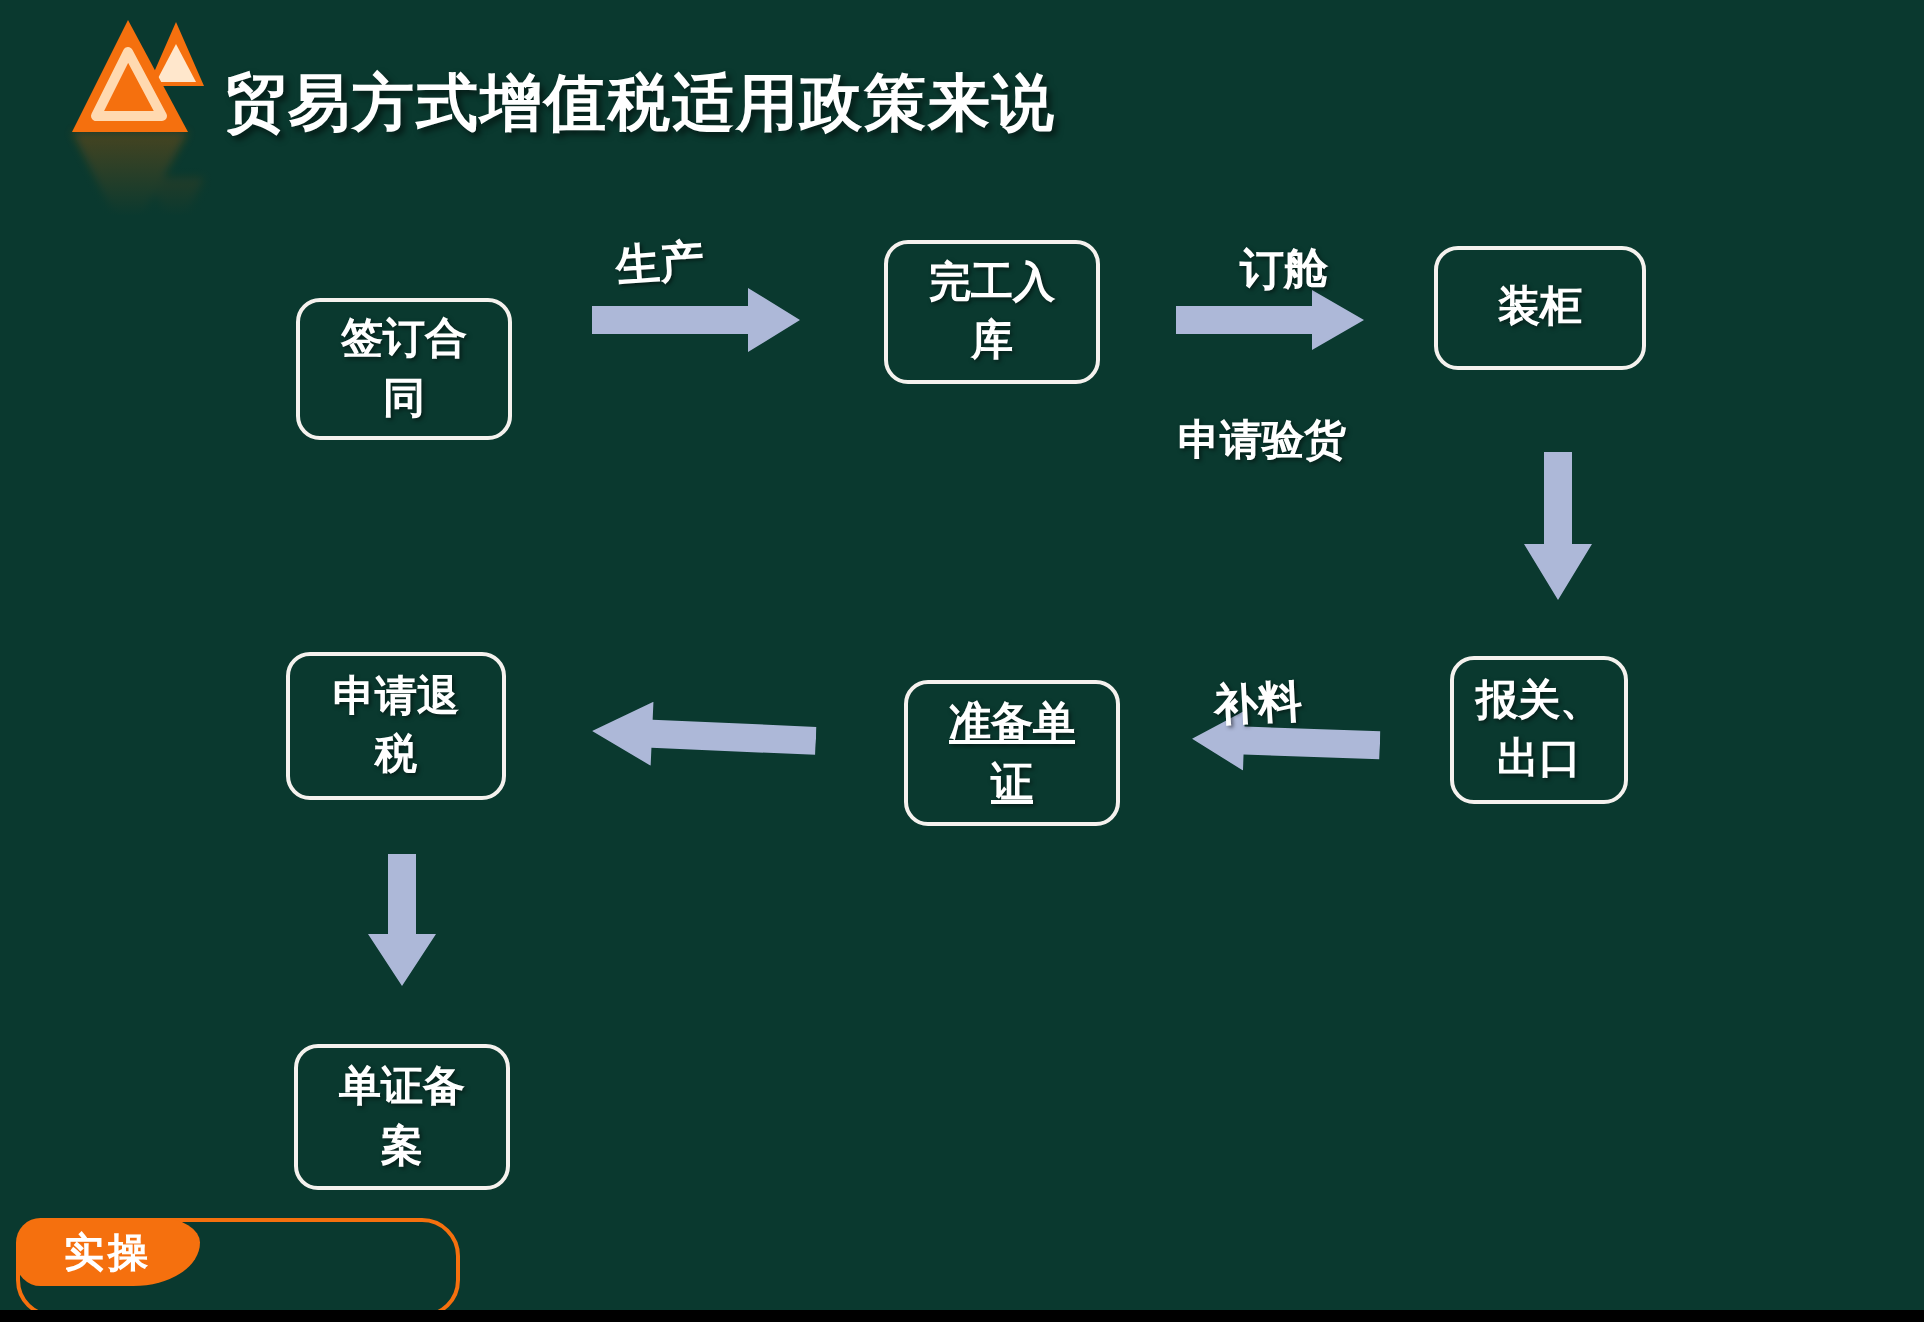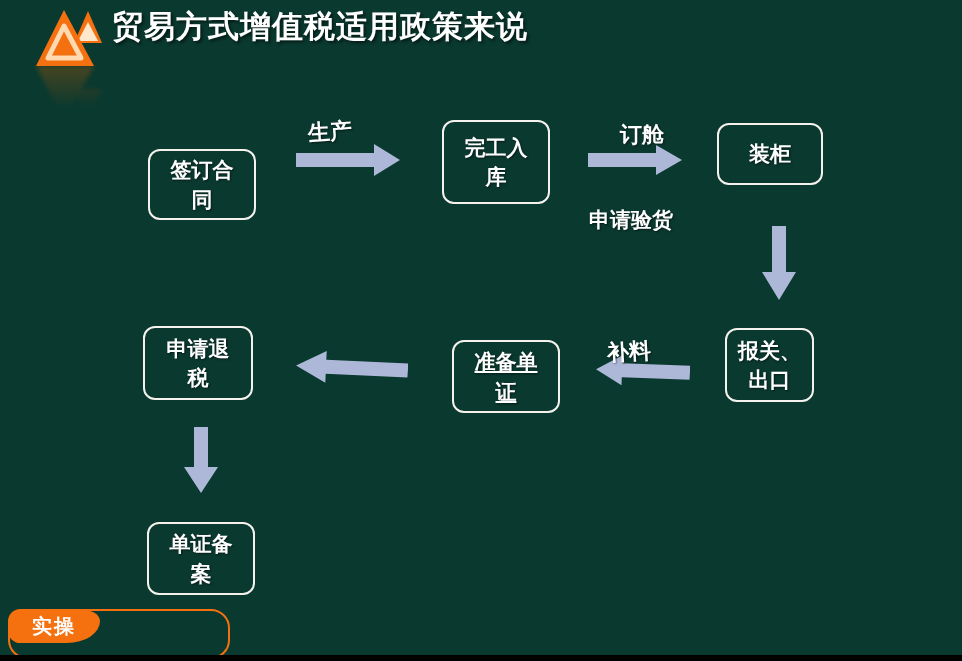--- a/index.html
+++ b/index.html
@@ -12,21 +12,21 @@
     --logo-lighter:#ffe7cc;
   }
   html,body{margin:0;padding:0;background:#000;}
   .slide{
     position:relative;width:962px;height:661px;overflow:hidden;
     background:var(--background);
     font-family:"Liberation Sans","DejaVu Sans",sans-serif;
     color:var(--text);
   }
   .title{
-    position:absolute;left:112px;top:6px;margin:0;
+    position:absolute;left:112px;top:31px;margin:0;
     font-size:31px;font-weight:bold;letter-spacing:1px;
     text-shadow:2px 2px 3px rgba(0,0,0,.55);
     white-space:nowrap;
   }
   .logo{position:absolute;left:20px;top:4px;width:100px;height:104px;}
   .node{
     position:absolute;box-sizing:border-box;
     border:2.5px solid var(--box-border);border-radius:12px;
     display:flex;align-items:center;justify-content:center;
     text-align:center;font-size:21px;font-weight:bold;line-height:1.4;
@@ -86,21 +86,21 @@
     <polygon points="44,6 16,62 74,62" fill="var(--accent-orange)"></polygon>
     <polygon points="44,22 28,54 61,54" fill="none" stroke="var(--logo-light)" stroke-width="5" stroke-linejoin="round"></polygon>
   </svg>
 
   <h1 class="title">贸易方式增值税适用政策来说</h1>
 
   <div class="node" style="left:148px;top:121px;width:108px;height:71px;margin-top:28px;">
     <span>签订合
 同</span>
   </div>
-  <div class="node" style="left:442px;top:120px;width:108px;height:84px;">
+  <div class="node" style="left:442px;top:120px;width:108px;height:72px;">
     <span>完工入
 库</span>
   </div>
   <div class="node" style="left:717px;top:123px;width:106px;height:62px;">
     <span>装柜</span>
   </div>
   <div class="node" style="left:725px;top:328px;width:89px;height:74px;">
     <span>报关、
 出口</span>
   </div>

